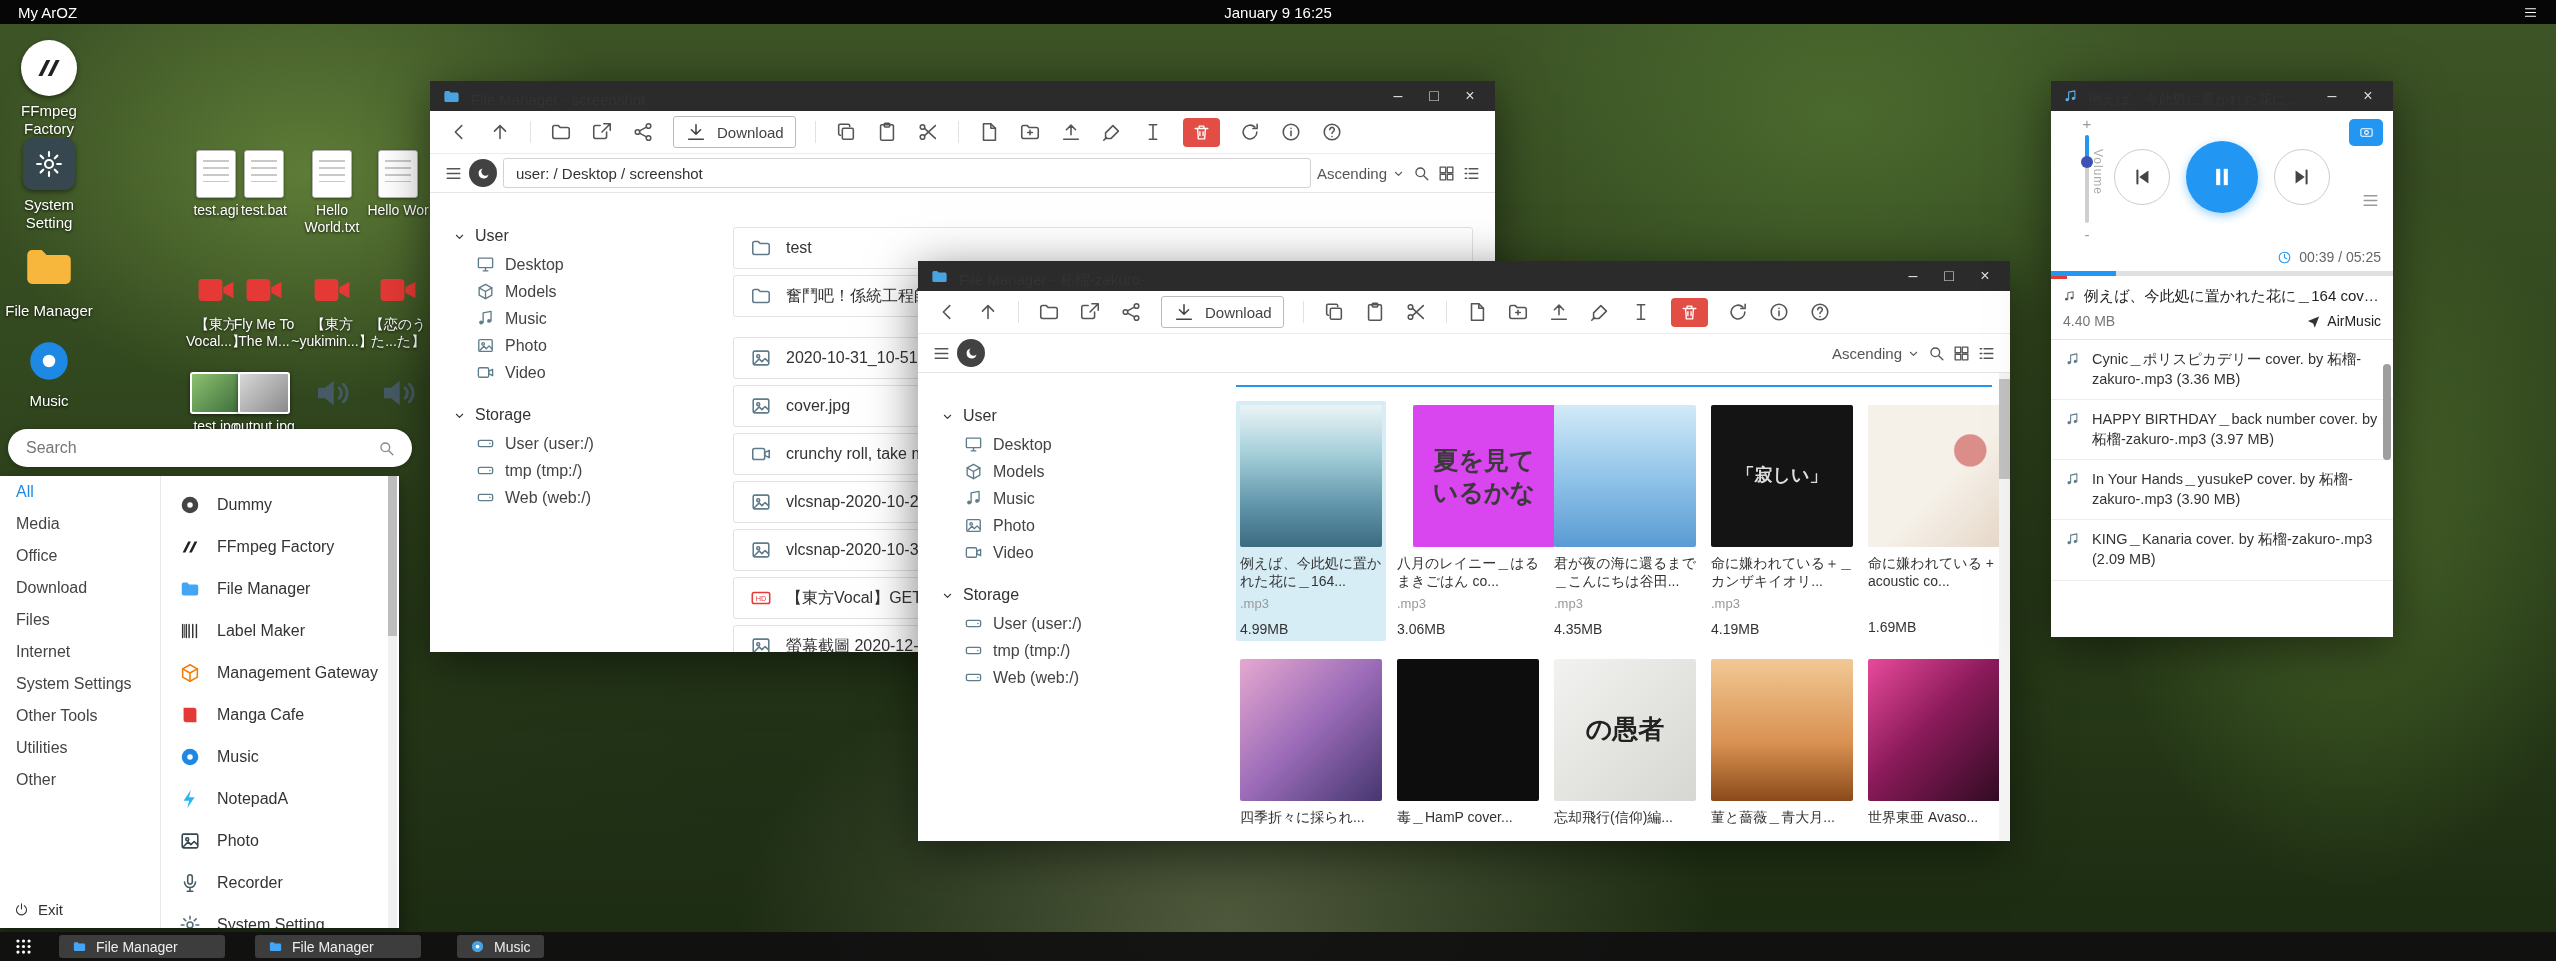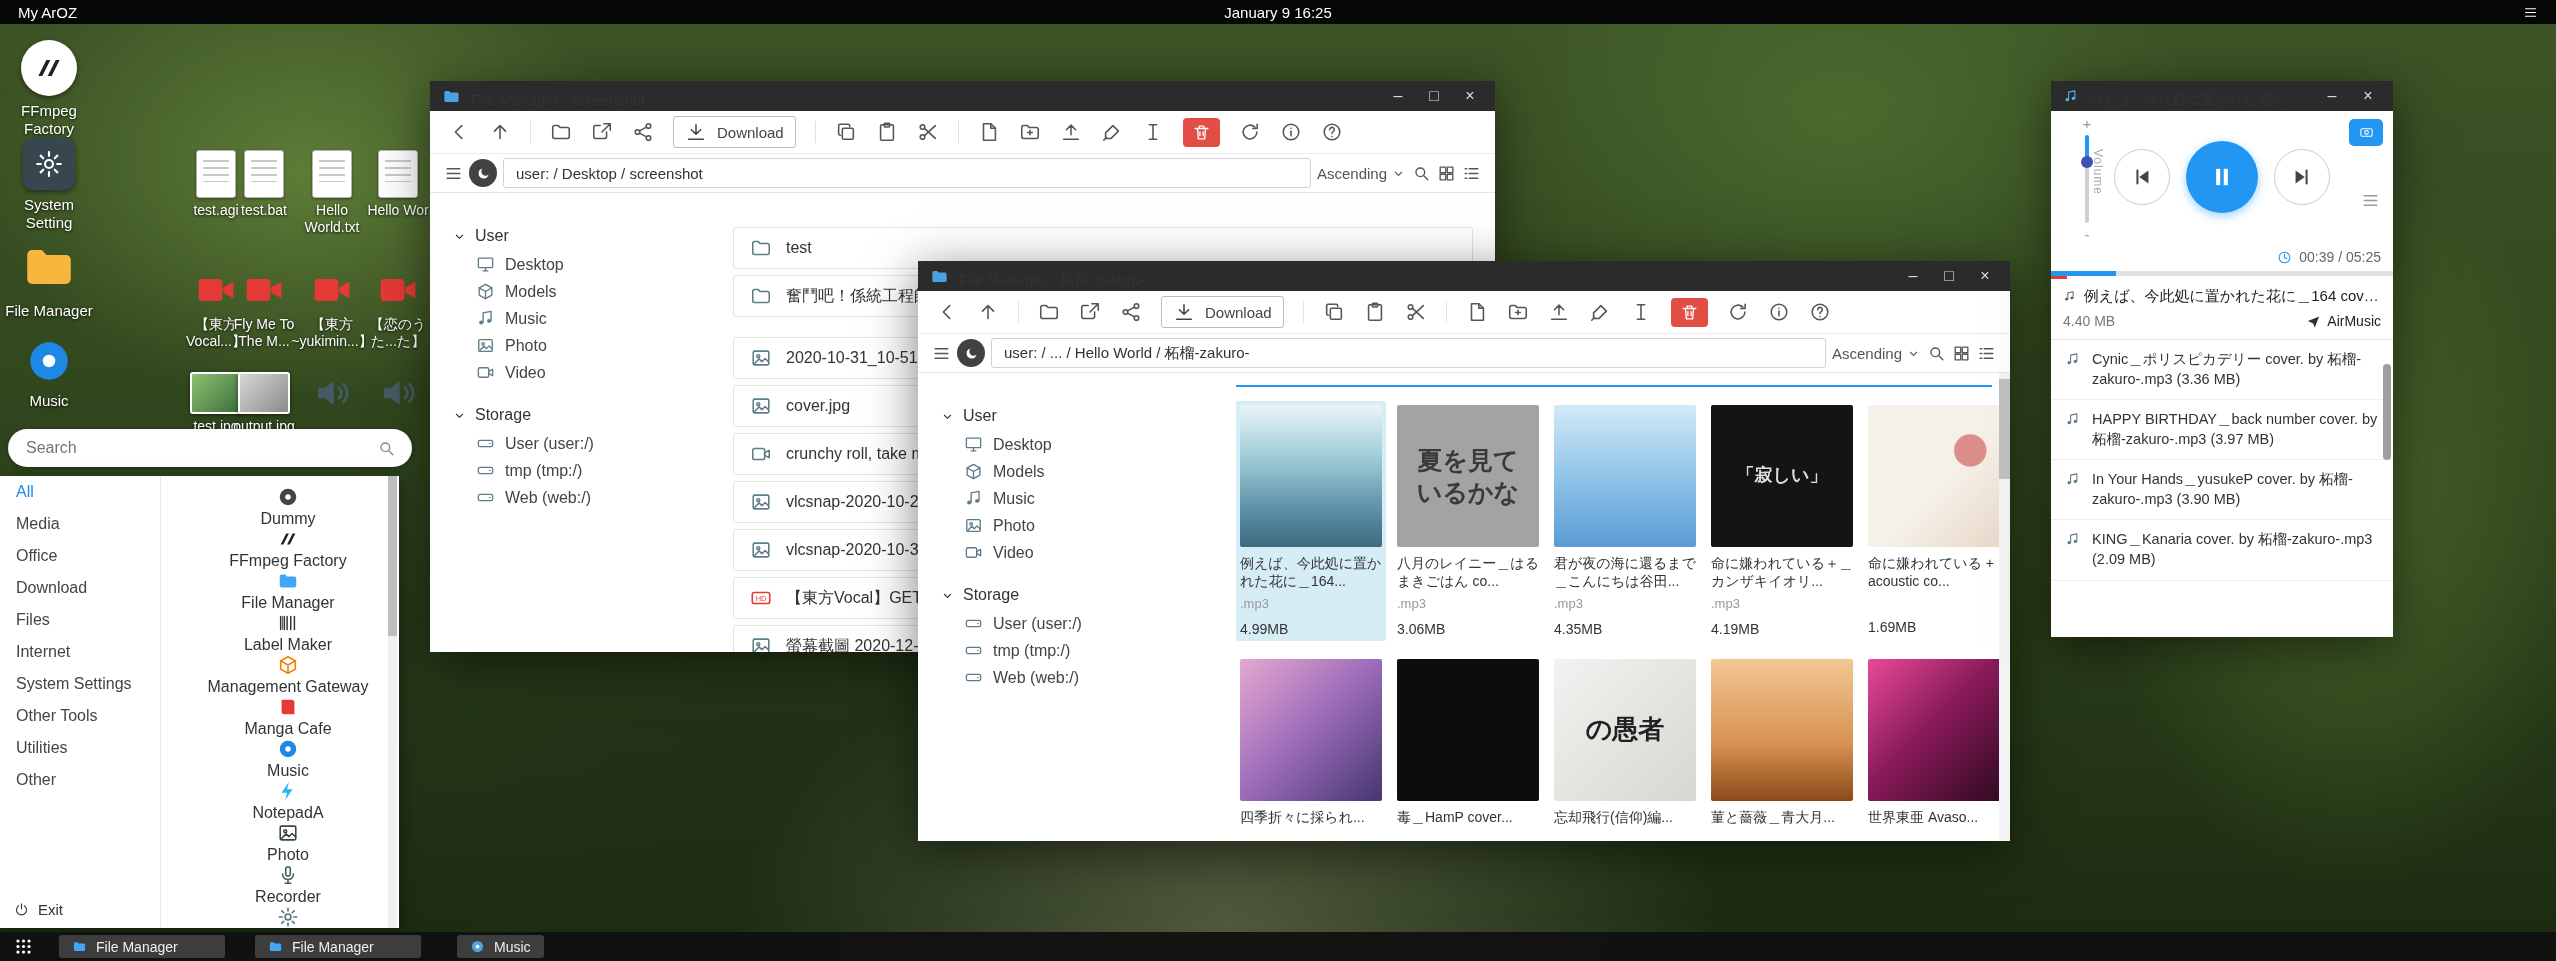--- a/index.html
+++ b/index.html
@@ -58,21 +58,21 @@
   .filerow .ic{color:#5f7c8a;flex:0 0 auto;}
   .group-gap{height:14px;}
   
   .grid-wrap{flex:1;min-width:0;padding:12px 18px 0 18px;position:relative;overflow:hidden;}
   .filegrid{border-top:2px solid #2196f3;padding-top:14px;display:grid;grid-template-columns:repeat(5,150px);gap:14px 7px;}
   .tile{padding:4px;font-size:14px;border-radius:2px;}
   .tile.selected{background:#d6edf6;}
   .thumb{width:142px;height:142px;border-radius:2px;position:relative;overflow:hidden;display:flex;align-items:center;justify-content:center;}
   .art-text{white-space:pre-line;font-weight:bold;text-align:center;line-height:1.3;}
   .art-city{background:linear-gradient(180deg,#eaf4f6 0%,#a3ced8 35%,#5e93a8 72%,#3d6b80 100%);}
-  .art-summer{background:#a3a3a3;}.art-summer .art-text{color:#3a3a3a;font-size:25px;}
+  .art-summer{background:#d946ef;margin-left:16px;}.art-summer .art-text{color:#3a3a3a;font-size:25px;}
   .art-sea{background:linear-gradient(180deg,#d2eaf8 0%,#8fc3e8 52%,#5a9bd4 100%);}
   .art-dark{background:#141414;}.art-dark .art-text{color:#ddd;font-size:18px;}
   .art-flower{background:radial-gradient(circle at 72% 32%, rgba(198,60,60,.55) 0 11%, transparent 12%),linear-gradient(135deg,#f5f0e8 55%,#e6d6c6 100%);}
   .art-purple{background:linear-gradient(135deg,#e6a8d0 0%,#9a6bb8 50%,#45366f 100%);}
   .art-black{background:#0d0d0d;}
   .art-orange{background:linear-gradient(180deg,#f2c894 0%,#d89050 60%,#8a4a1a 100%);}
   .art-white2{background:linear-gradient(135deg,#f2f2f0 0%,#d6d6d2 100%);}.art-white2 .art-text{color:#222;font-size:26px;}
   .art-pink{background:linear-gradient(135deg,#e84a9a 0%,#8a1a5a 45%,#2a0a1e 100%);}
   .t-title{margin-top:8px;color:#333;line-height:1.25;max-height:53px;overflow:hidden;}
   .t-ext{color:#999;font-size:13px;margin-top:6px;min-height:13px;}
@@ -105,21 +105,21 @@
   
   .search-pill{position:absolute;left:8px;top:429px;width:372px;height:38px;background:#fff;border-radius:20px;display:flex;align-items:center;padding:0 16px;z-index:40;box-shadow:0 1px 5px rgba(0,0,0,.35);}
   .search-pill input{flex:1;border:none;outline:none;font-size:16px;color:#333;font-family:inherit;background:transparent;}
   .search-pill .ic{color:#888;}
   .launcher{position:absolute;left:0;top:476px;width:399px;height:452px;background:#fff;z-index:40;display:flex;box-shadow:3px 3px 14px rgba(0,0,0,.35);}
   .cats{width:160px;border-right:1px solid #e8e8e8;position:relative;flex:0 0 auto;}
   .cat{height:32px;line-height:32px;padding-left:16px;font-size:16px;color:#444;}
   .cat.selected{color:#1e88e5;}
   .exit{position:absolute;left:14px;bottom:10px;display:flex;align-items:center;gap:9px;font-size:15px;color:#333;}
   .apps{flex:1;padding:8px 0;position:relative;overflow:hidden;}
-  .app{height:42px;display:flex;align-items:center;padding-left:16px;font-size:16px;color:#333;flex-direction:column;}
+  .app{height:42px;display:flex;align-items:center;gap:14px;padding-left:16px;font-size:16px;color:#333;}
   .app-ic{width:26px;height:26px;display:flex;align-items:center;justify-content:center;flex:0 0 auto;}
   .apps-sb{position:absolute;right:2px;top:0;width:9px;height:100%;background:#f0f0f0;}
   .apps-sb-thumb{position:absolute;top:0;width:9px;height:160px;background:#bdbdbd;}
   
   .taskbar{position:absolute;left:0;bottom:0;width:100%;height:29px;background:rgba(16,16,16,.93);display:flex;align-items:center;padding:0 8px;z-index:60;}
   .start-btn{margin-left:6px;color:#fff;display:flex;}
   .task{height:23px;background:#3d3d3d;border-radius:3px;display:flex;align-items:center;gap:9px;padding:0 13px;color:#eee;font-size:14px;white-space:nowrap;}
   .z1{z-index:10}.z2{z-index:20}
 </style>
 </head>
@@ -804,21 +804,20 @@
       <span class="tbi">
           <svg class="ic sm">
             <use href="#i-menu"></use>
           </svg>
         </span>
       <span class="moon-btn">
           <svg class="ic xs" style="color:#fff">
             <use href="#i-moon"></use>
           </svg>
         </span>
-      <div class="crumb">user: / ... / Hello World / 柘榴-zakuro-</div>
       <span class="sort">
           <span>Ascending</span>
           <svg class="ic xs">
             <use href="#i-caret"></use>
           </svg>
         </span>
       <span class="tbi">
           <svg class="ic sm">
             <use href="#i-search"></use>
           </svg>

